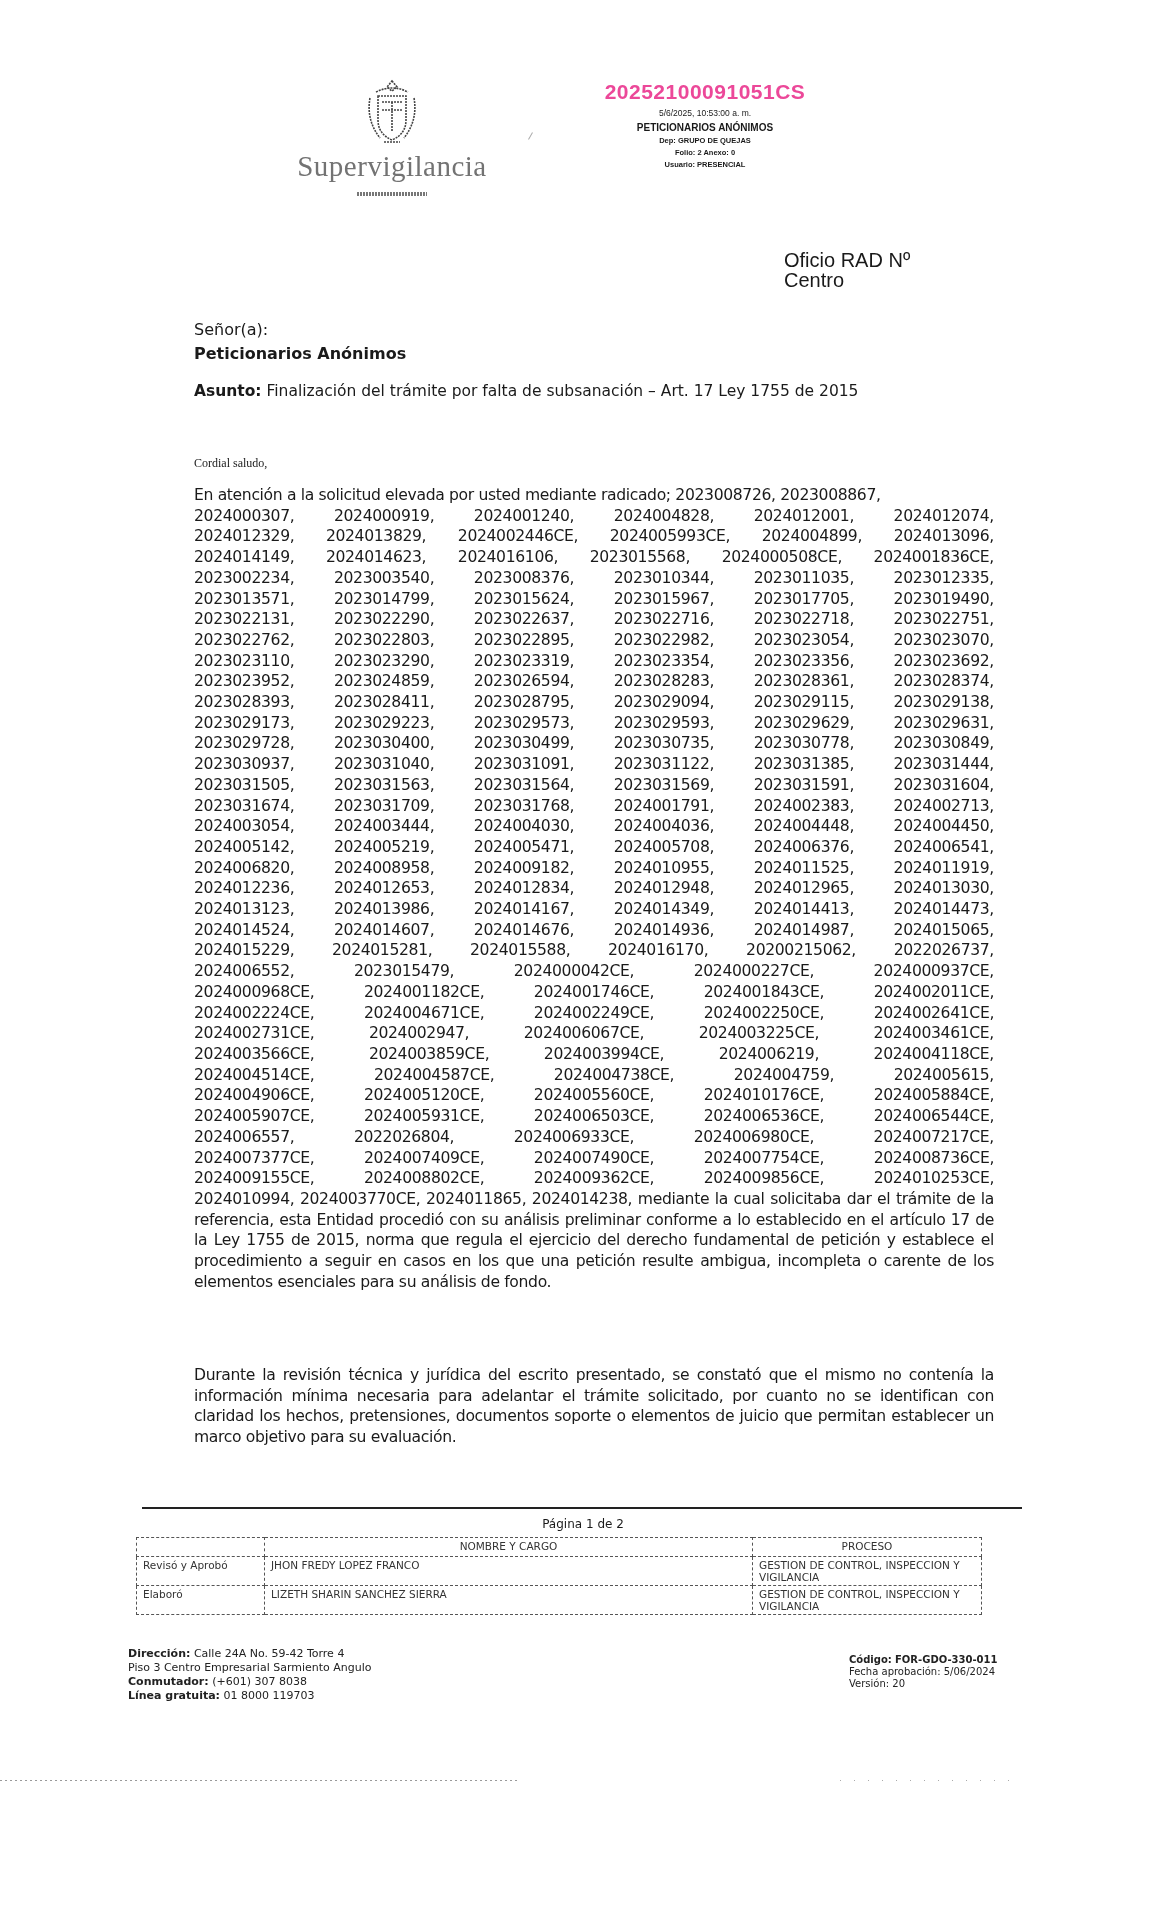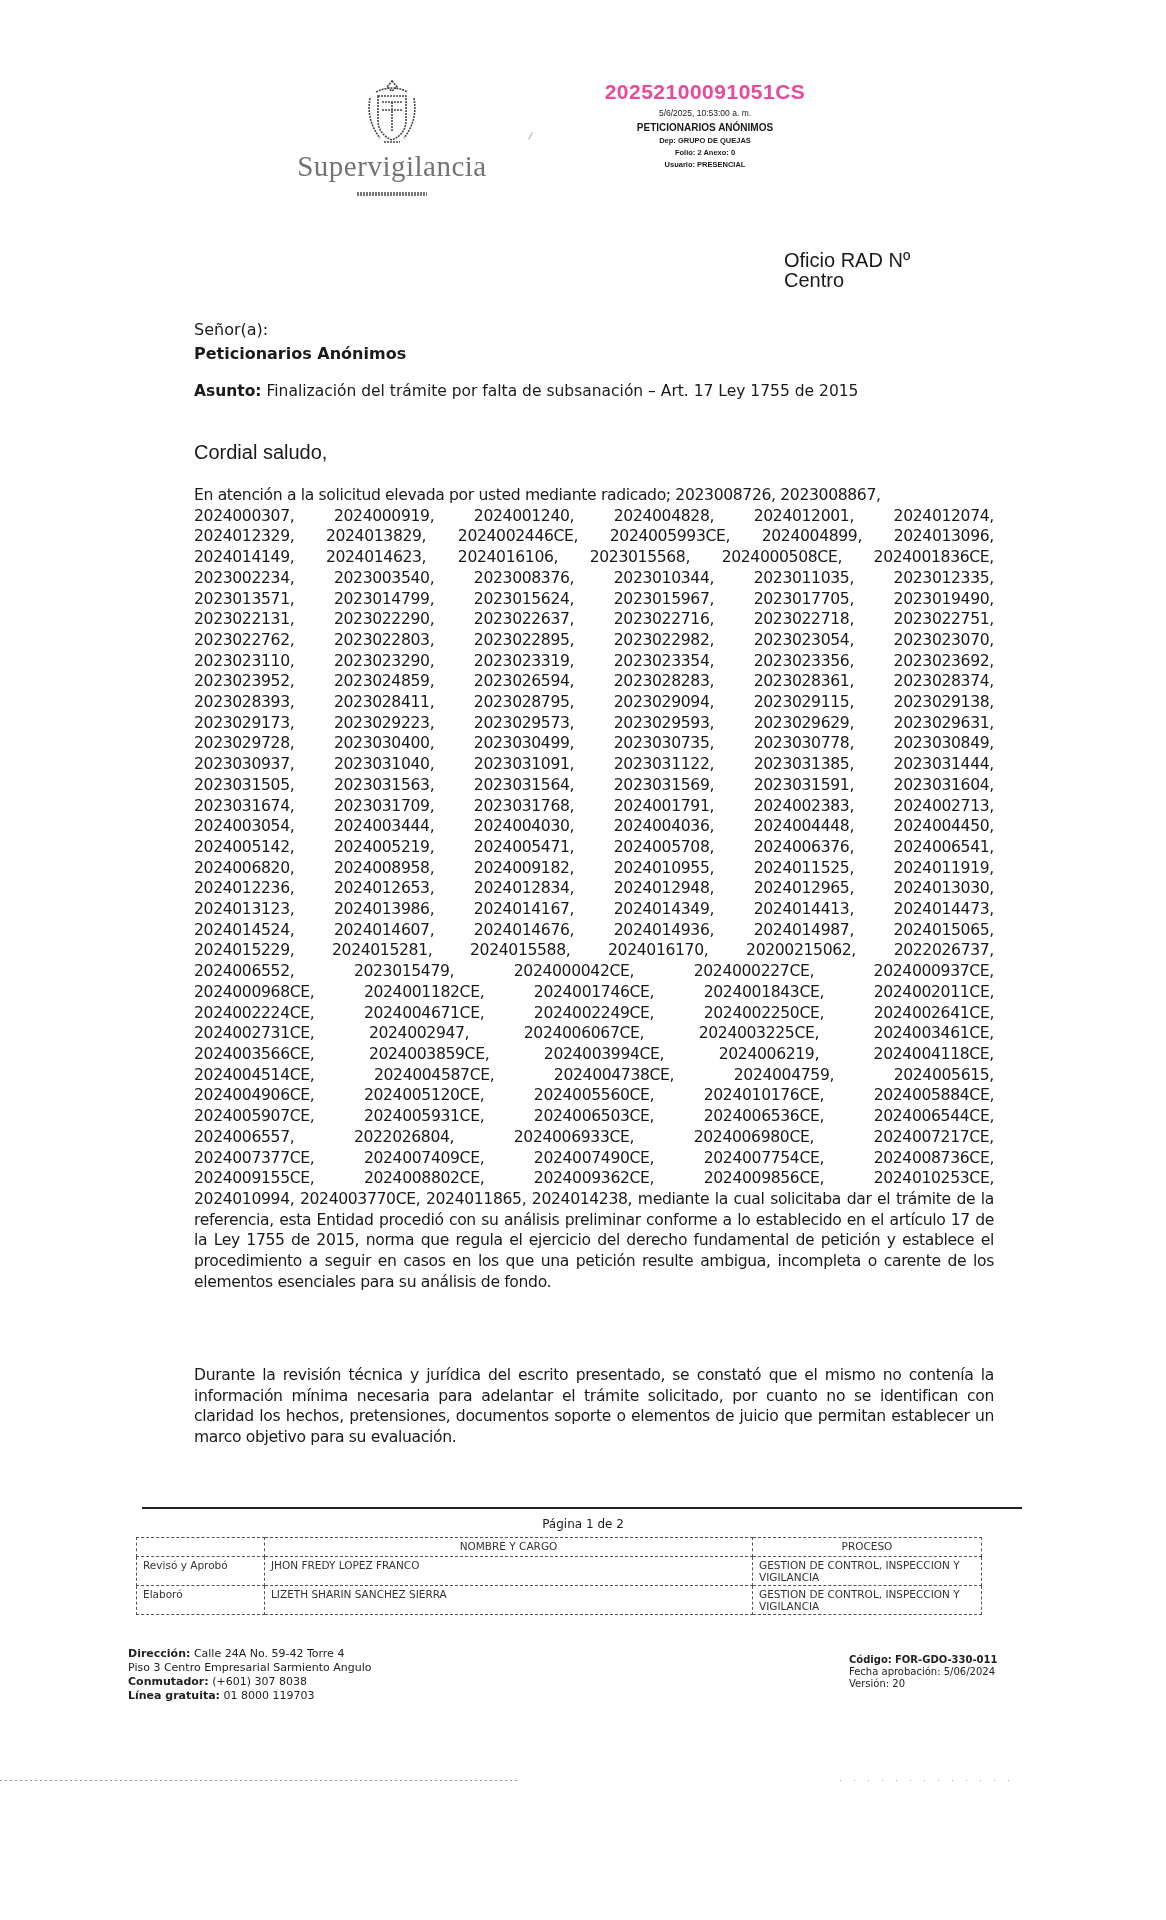--- a/index.html
+++ b/index.html
@@ -19,21 +19,21 @@
   .stamp .small { font-size: 7.5px; font-weight: bold; margin-top: 3px; }
 
   .oficio { position: absolute; left: 763px; top: 250px; font-family: Liberation Sans, sans-serif; font-size: 20px; line-height: 20px; margin-left: 21px; }
 
   .addr { position: absolute; left: 194px; top: 318px; font-family: "DejaVu Sans", sans-serif; font-size: 16px; line-height: 24px; }
   .addr .name { font-weight: bold; }
 
   .subject { position: absolute; left: 194px; top: 382px; font-family: "DejaVu Sans", sans-serif; font-size: 15.5px; }
   .subject b { font-weight: bold; }
 
-  .greet { position: absolute; left: 194px; top: 441px; font-family: Liberation Sans, sans-serif; font-size: 20px; }
+  .greet { position: absolute; left: 194px; top: 456px; font-family: Liberation Serif, serif; font-size: 12px; }
 
   .body { position: absolute; left: 194px; width: 800px; font-family: "DejaVu Sans", sans-serif; font-size: 15.6px; line-height: 20.7px; text-align: justify; letter-spacing: -0.35px; }
   .p1 { top: 485px; }
   .p2 { top: 1365px; }
   .rads-line { display: flex; justify-content: space-between; width: 100%; }
 
   
   .rule { position: absolute; left: 142px; top: 1507px; width: 880px; height: 2px; background: #222; }
   .pageno { position: absolute; left: 0; width: 1166px; top: 1517px; text-align: center; font-family: "DejaVu Sans", sans-serif; font-size: 12px; }
   .tbl { position: absolute; left: 136px; top: 1537px; width: 846px; border-collapse: collapse; font-family: "DejaVu Sans", sans-serif; font-size: 10.5px; color: #333; }

